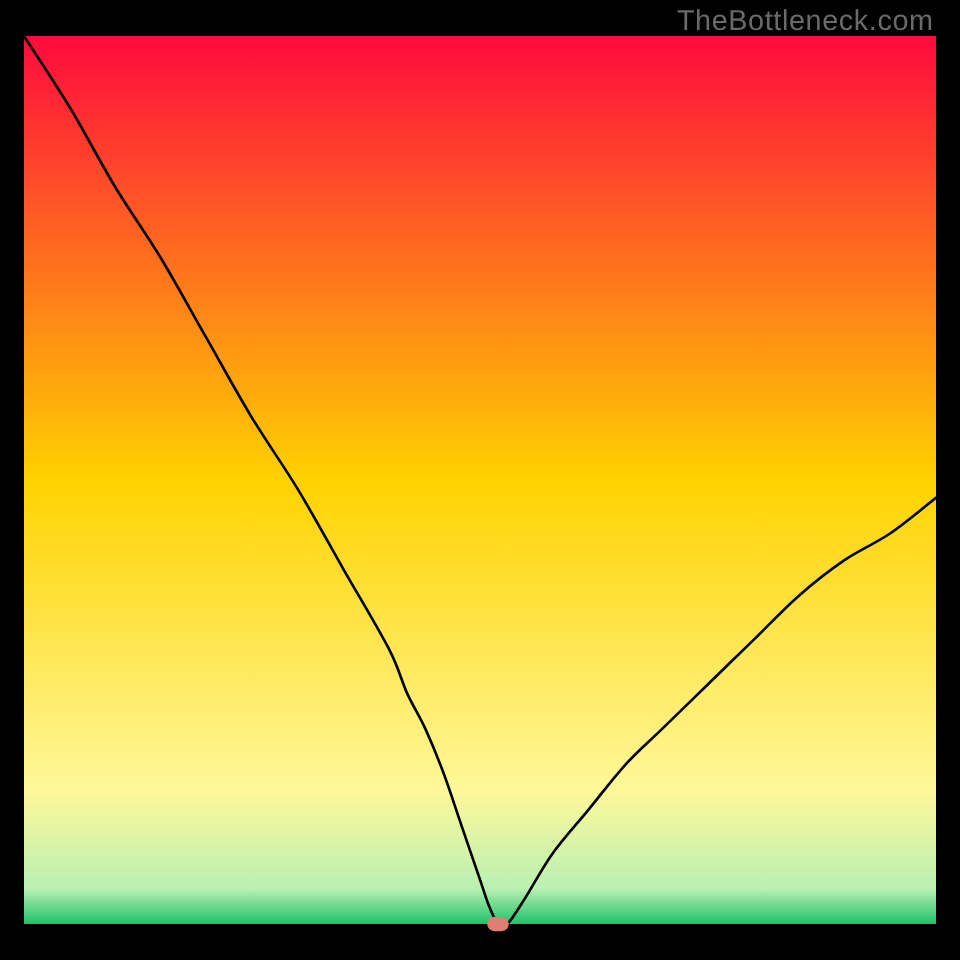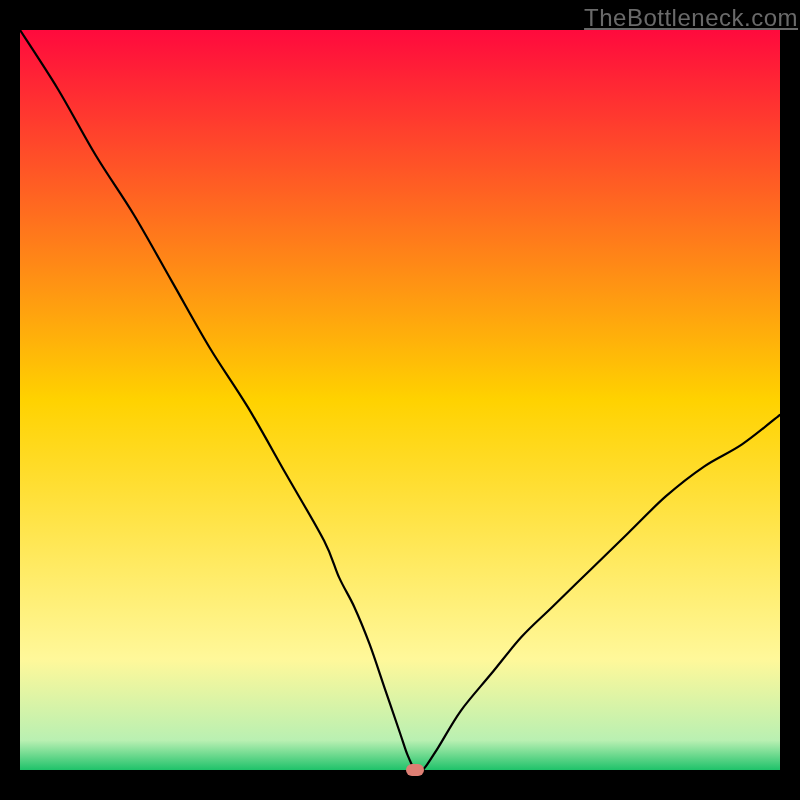--- a/index.html
+++ b/index.html
@@ -12,29 +12,28 @@
   }
   .chart-container {
     position: relative;
     width: 800px;
     height: 800px;
     background: #000;
   }
   .watermark {
     position: absolute;
     top: 4px;
-    right: 2px;
+    right: 22px;
     font-family: Arial, Helvetica, sans-serif;
     font-size: 24px;
     font-weight: 400;
     color: #6a6a6a;
     letter-spacing: 0.5px;
     z-index: 10;
     user-select: none;
-    text-decoration: underline;
   }
   .plot-area {
     position: absolute;
     left: 20px;
     top: 30px;
     width: 760px;
     height: 740px;
   }
   svg.bg {
     position: absolute;

